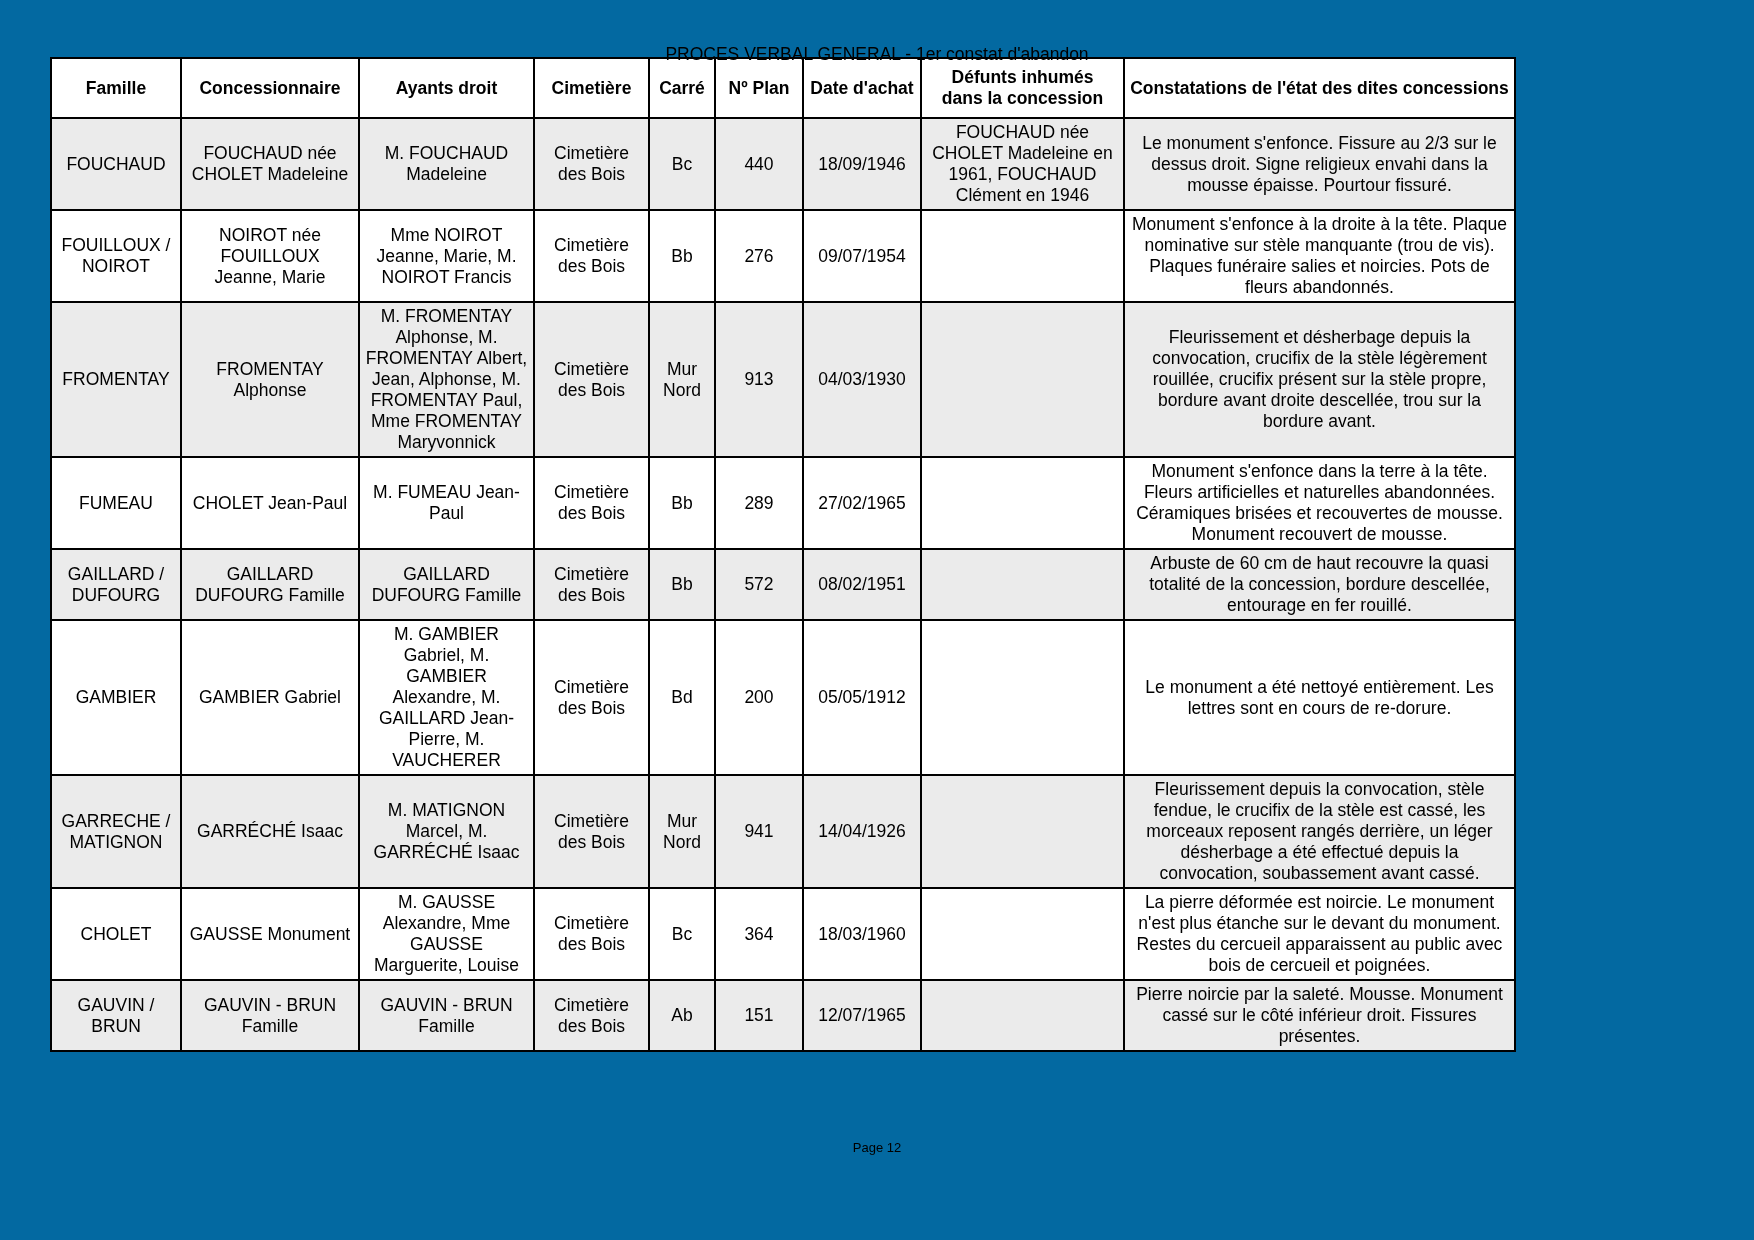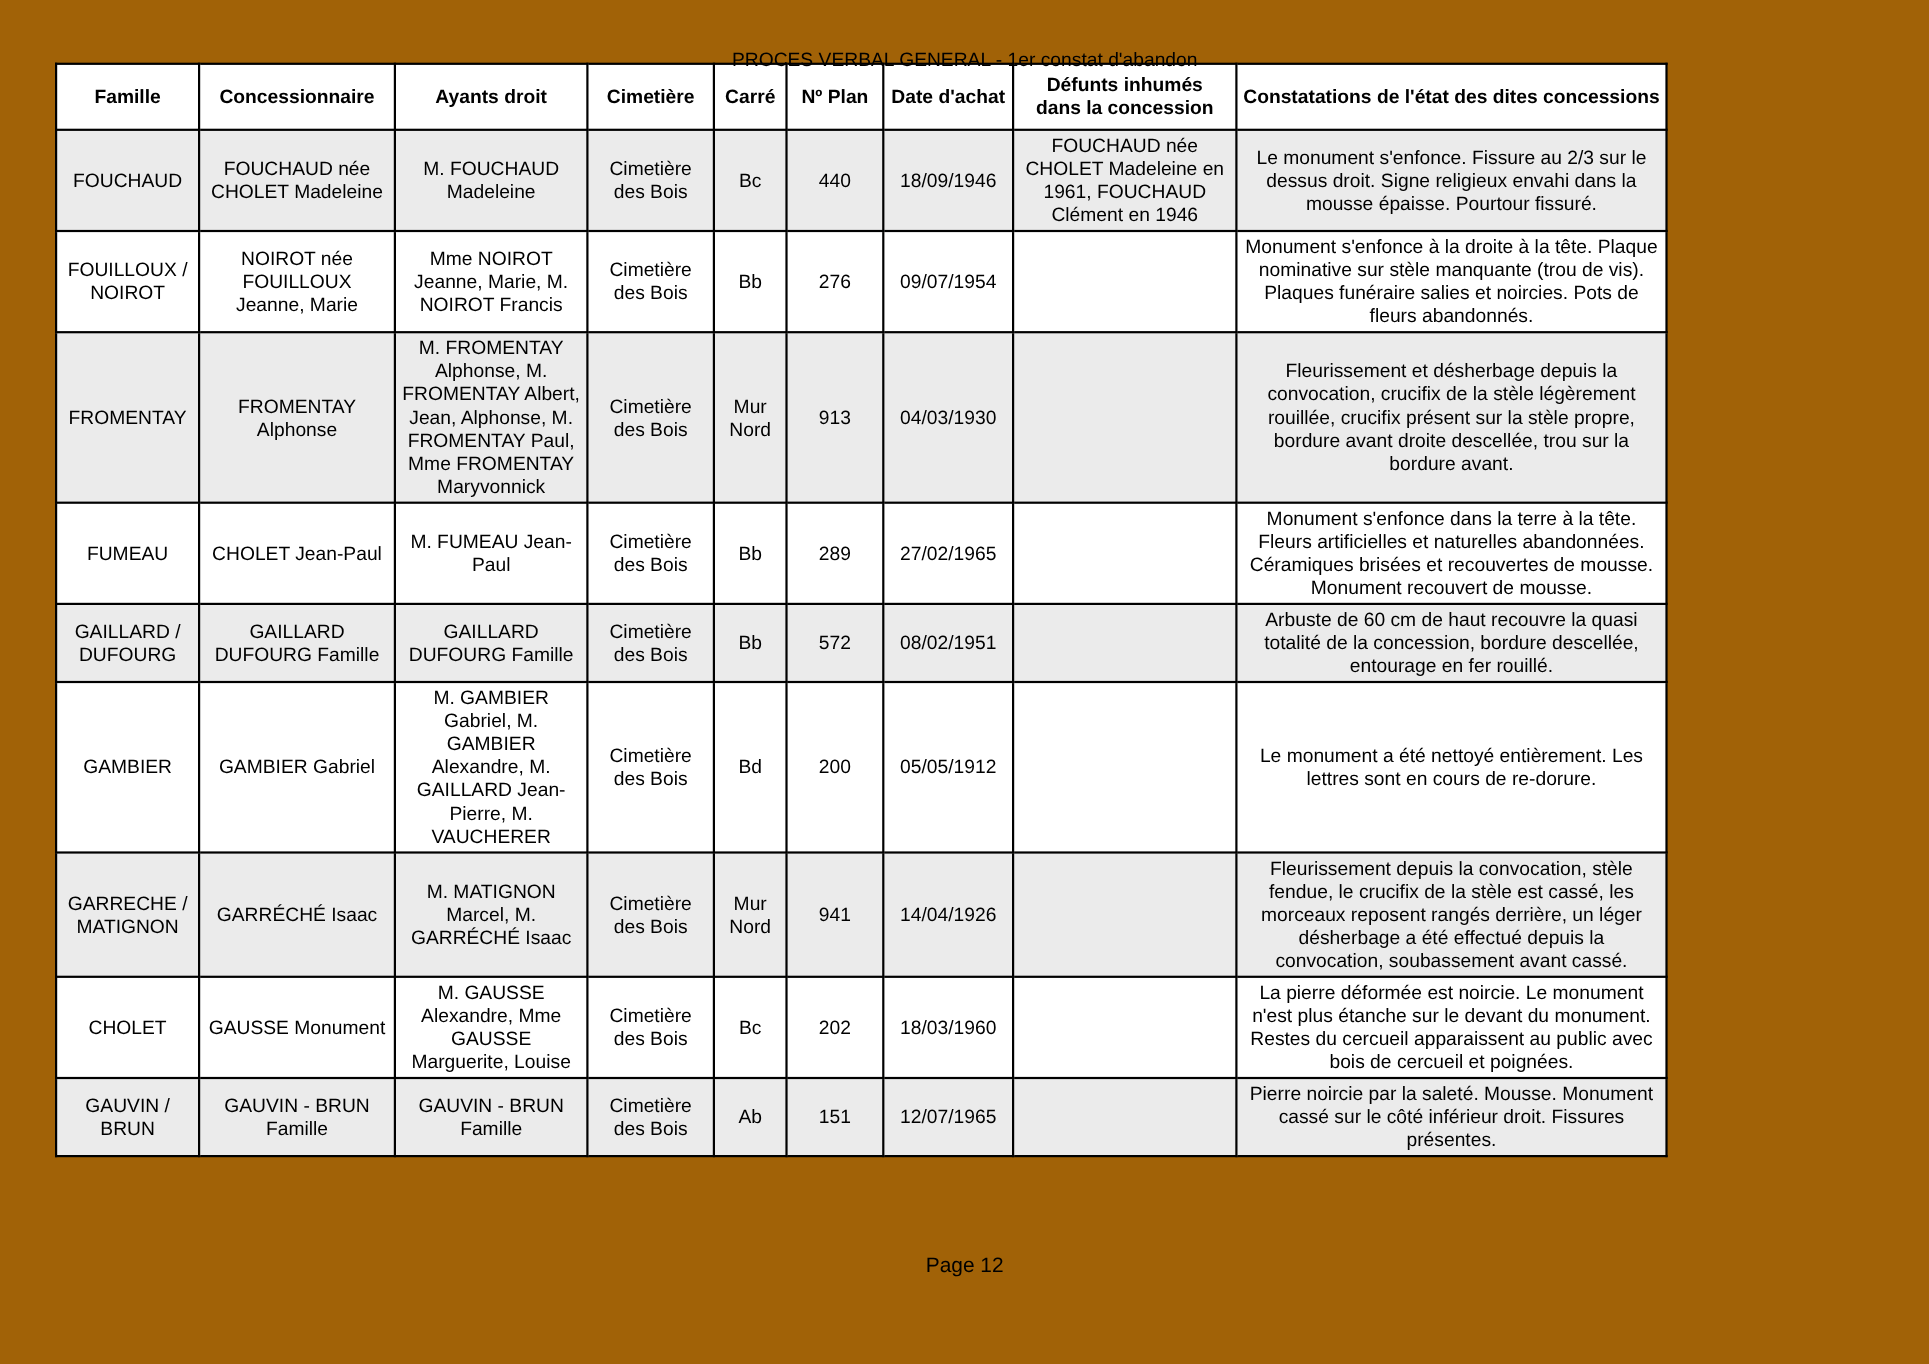--- a/index.html
+++ b/index.html
@@ -14,21 +14,21 @@
     font-family: "Liberation Sans", sans-serif;
     color: #000000;
     position: relative;
     overflow: hidden;
   }
   .page {
     position: absolute;
     left: 0; top: 0;
     width: 1754px;
     height: 1240px;
-    background: #a16207;
+    background: #0369a1;
     padding-left: 34px;
   }
   .doc-title {
     position: absolute;
     left: 0;
     top: 44px;
     width: 1754px;
     text-align: center;
     font-size: 17.5px;
     line-height: 20px;
@@ -80,21 +80,21 @@
   col.c-constat      { width: 391px; }
 
   .cell-constat { padding-left: 8px; padding-right: 8px; margin-top: 44px; }
 
   .footer {
     position: absolute;
     left: 0;
     top: 1140px;
     width: 1754px;
     text-align: center;
-    font-size: 19px;
+    font-size: 13px;
     color: #000;
   }
 </style>
 </head>
 <body>
 
 <div class="page">
 
   <div class="doc-title">PROCES VERBAL GENERAL - 1er constat d'abandon</div>
 
@@ -203,21 +203,21 @@
           <td>14/04/1926</td>
           <td></td>
           <td class="cell-constat">Fleurissement depuis la convocation, stèle fendue, le crucifix de la stèle est cassé, les morceaux reposent rangés derrière, un léger désherbage a été effectué depuis la convocation, soubassement avant cassé.</td>
         </tr>
         <tr>
           <td>CHOLET</td>
           <td>GAUSSE Monument</td>
           <td>M. GAUSSE Alexandre, Mme GAUSSE Marguerite, Louise</td>
           <td>Cimetière des Bois</td>
           <td>Bc</td>
-          <td>202</td>
+          <td>364</td>
           <td>18/03/1960</td>
           <td></td>
           <td class="cell-constat">La pierre déformée est noircie. Le monument n'est plus étanche sur le devant du monument. Restes du cercueil apparaissent au public avec bois de cercueil et poignées.</td>
         </tr>
         <tr class="shaded">
           <td>GAUVIN / BRUN</td>
           <td>GAUVIN - BRUN Famille</td>
           <td>GAUVIN - BRUN Famille</td>
           <td>Cimetière des Bois</td>
           <td>Ab</td>

